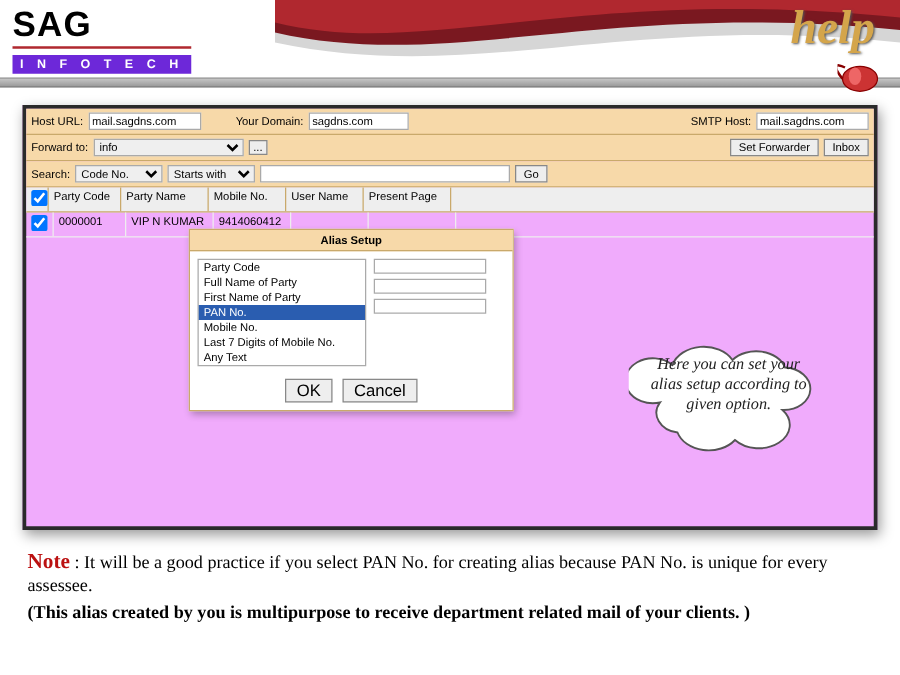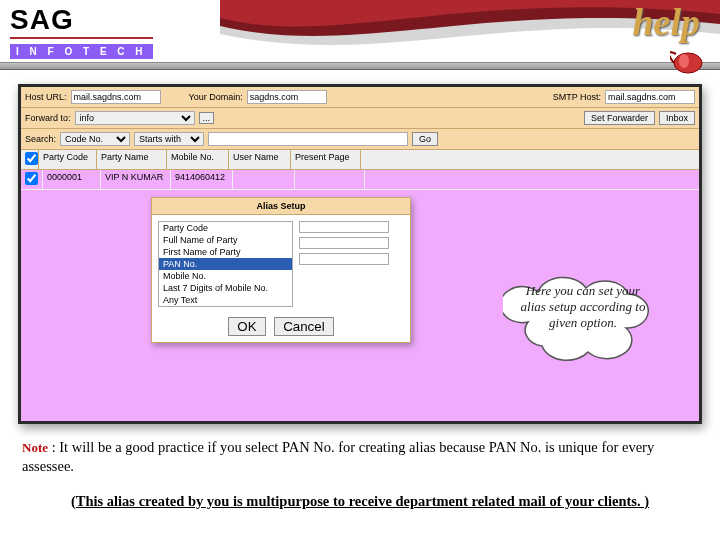--- a/index.html
+++ b/index.html
@@ -1,21 +1,21 @@
 <!DOCTYPE html>
 <html><head>
 <meta charset="utf-8">
 <style>
   * { box-sizing: border-box; margin: 0; padding: 0; }
   body { width: 720px; height: 540px; font-family: Arial, sans-serif; background: #fff; overflow: hidden; position: relative; }
   
   .header { position: relative; height: 72px; background: #fff; }
   .logo-area { position: absolute; top: 4px; left: 10px; }
   .logo-sag { font-size: 28px; font-weight: 900; color: #000; letter-spacing: 1px; }
-  .logo-info { background: #8b5cf6; color: #fff; font-size: 10px; font-weight: bold; letter-spacing: 4px; padding: 2px 6px; display: inline-block; }
+  .logo-info { background: #6d28d9; color: #fff; font-size: 10px; font-weight: bold; letter-spacing: 4px; padding: 2px 6px; display: inline-block; }
   .header-wave { position: absolute; right: 0; top: 0; width: 500px; height: 55px; }
   .help-btn { position: absolute; right: 20px; top: 0; z-index: 5; }
   .help-text { font-size: 38px; font-weight: bold; font-style: italic; color: #d4a54b; font-family: "Comic Sans MS", cursive; text-shadow: 1px 1px 2px #555; }
   .mouse { position: absolute; right: 10px; top: 48px; width: 40px; height: 30px; z-index: 6; }
   .header-bar { position: absolute; top: 62px; left: 0; right: 0; height: 8px; background: linear-gradient(#c5c5c5,#9a9a9a); border-top:1px solid #888; border-bottom:1px solid #666;}
   
   .app-frame { margin: 12px 18px 0 18px; border: 3px solid #2a2a2a; background: #f0abfc; height: 340px; position: relative; box-shadow: 2px 4px 10px rgba(0,0,0,.4); }
   
   .toolbar { background: #f7d9a9; border-bottom: 1px solid #c9a96b; padding: 3px 4px; display: flex; align-items: center; gap: 4px; font-size: 9px; }
   .toolbar .lbl { white-space: nowrap; }
@@ -27,38 +27,38 @@
   
   .row2 { display:flex; }
   .row3 { display:flex; }
   
   .grid-head { background:#eee; border-bottom:1px solid #c9a96b; display:flex; font-size:9px;}
   .grid-head .cell { border-right:1px solid #c9a96b; padding:2px 4px; white-space:nowrap;}
   .grid-head .chk { width:18px; text-align:center;}
   .grid-row { display:flex; font-size:9px; border-bottom:1px solid #eee;}
   .grid-row .cell { border-right:1px solid #eee; padding:2px 4px; white-space:nowrap;}
   
-  .dialog { position:absolute; left:130px; top:110px; width:260px; border:1px solid #c9a96b; background:#fff; box-shadow:2px 3px 6px rgba(0,0,0,.3); font-size:9px;}
+  .dialog { position:absolute; left:130px; top:96px; width:260px; border:1px solid #c9a96b; background:#fff; box-shadow:2px 3px 6px rgba(0,0,0,.3); font-size:9px;}
   .dialog .title { background:#f7d9a9; border-bottom:1px solid #c9a96b; padding:3px 6px; font-weight:bold; text-align:center;}
   .dialog .body { padding:6px; }
   .dialog .opts { width:135px; border:1px solid #aaa; background:#fff; }
   .dialog .opts div { padding:1px 4px; }
   .dialog .opts .sel { background:#2a5db0; color:#fff; }
   .dialog .rhs { display:inline-block; vertical-align:top; margin-left:6px;}
   .dialog .rhs input { display:block; width:90px; height:12px; border:1px solid #aaa; margin-bottom:4px;}
   .dialog .actions { text-align:center; padding:4px 0 6px 0;}
   .dialog .actions .btn { border:1px solid #888; background:#eee; padding:1px 8px; margin:0 3px; cursor:pointer;}
   .body-flex{display:flex;align-items:flex-start;}
   
   .callout { position:absolute; right:36px; top:180px; width:160px; height:110px; }
   .callout .bubble { font-style:italic; font-family:"Times New Roman",serif; font-size:13px; text-align:center; color:#222; position:relative; z-index:2; padding:16px 10px;}
   .callout svg { position:absolute; inset:0; }
   
   .note { padding: 14px 22px 0 22px; font-family:"Times New Roman", serif; font-size:14.5px; line-height:1.3; }
-  .note .nt { color:#b11; font-weight:bold; font-size:13px;}
+  .note .nt { color:#b11; font-weight:bold; font-size:17px;}
   .note .bold { font-weight:bold;}
 </style>
 </head>
 <body>
 
 <div class="header">
   <div class="logo-area">
     <div class="logo-sag">SAG</div>
     <div style="height:2px;background:#b0282f;margin:1px 0 2px 0;"></div>
     <div class="logo-info">I N F O T E C H</div>
@@ -156,14 +156,14 @@
         <path d="M25,55 a22,18 0 1,1 10,-30 a26,20 0 0,1 48,-4 a24,18 0 0,1 42,6 a20,16 0 0,1 -2,34 a24,18 0 0,1 -38,24 a26,20 0 0,1 -46,-6 a20,16 0 0,1 -14,-24 z"></path>
       </g>
     </svg>
     <div class="bubble">Here you can set your alias setup according to given option.</div>
   </div>
 </div>
 
 <div class="note">
   <span class="nt">Note</span>
   <span>: It will be a good practice if you select PAN No. for creating alias because PAN No. is unique for every  assessee.</span>
-  <div class="bold" style="text-align:center;margin-top:16px;text-decoration:underline;">(This alias created by you is multipurpose to receive department related mail of your clients. )</div>
+  <div class="bold" style="margin-top:2px;">(This alias created by you is multipurpose to receive department related mail of your clients. )</div>
 </div>
 
 </body></html>

